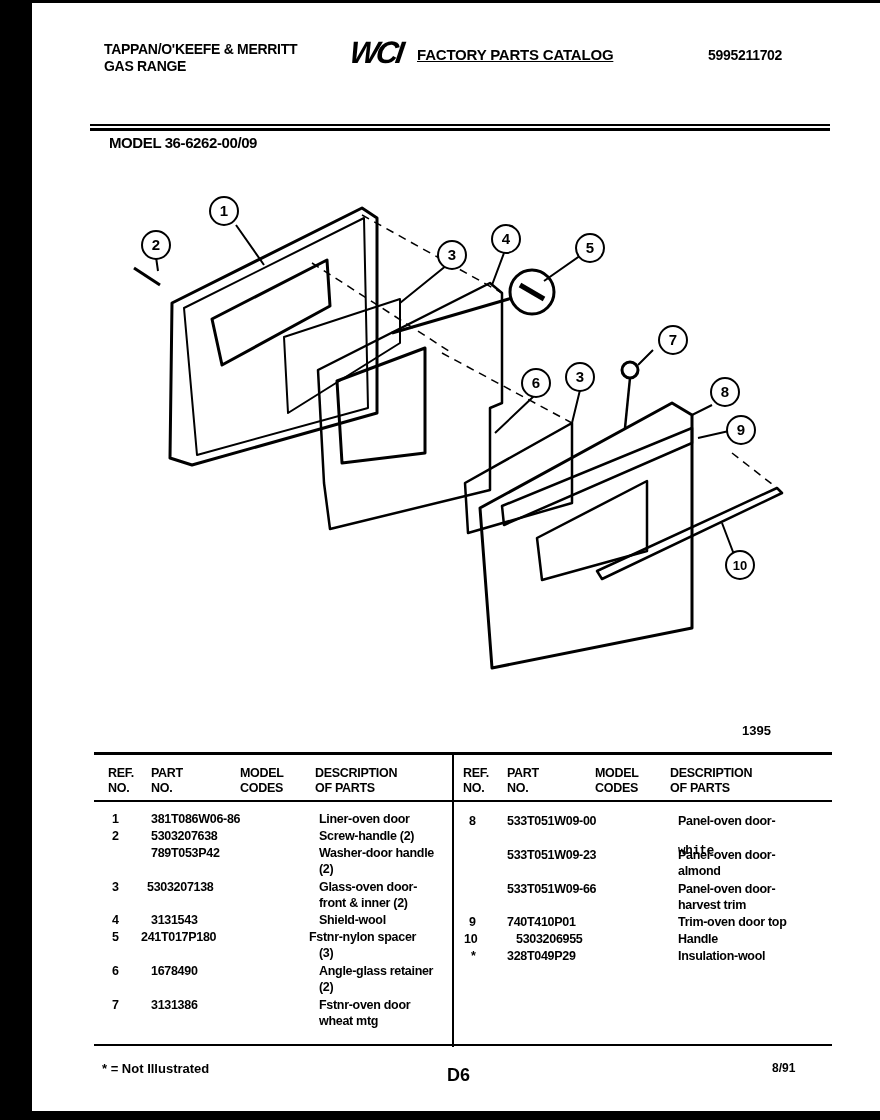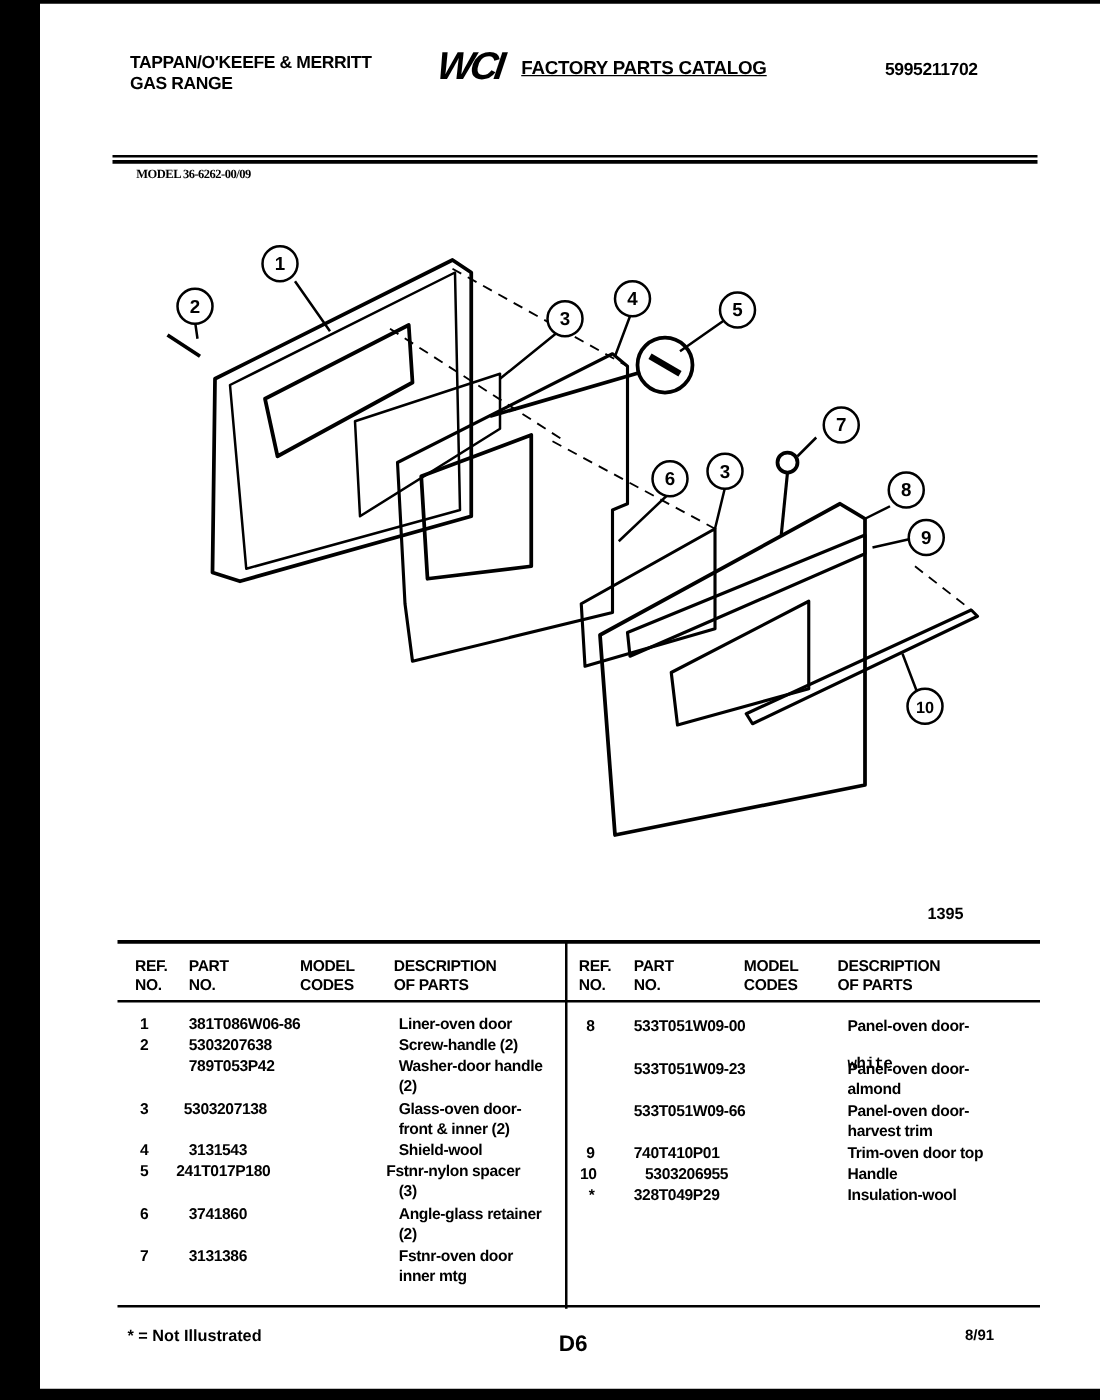--- a/index.html
+++ b/index.html
@@ -5,21 +5,21 @@
   html,body{margin:0;padding:0;}
   body{width:880px;height:1120px;background:#000;position:relative;overflow:hidden;font-family:"Liberation Sans",sans-serif;}
   .page{position:absolute;left:32px;top:3px;width:848px;height:1108px;background:#fff;}
   .abs{position:absolute;color:#000;font-weight:bold;}
   .hdr-left{left:72px;top:38px;font-size:14px;line-height:17px;letter-spacing:-0.3px;}
   .logo{left:318px;top:33px;font-size:31px;font-style:italic;font-weight:900;letter-spacing:-3px;transform:skewX(-8deg);line-height:34px;}
   .catalog{left:385px;top:43px;font-size:15px;letter-spacing:-0.2px;text-decoration:underline;}
   .docno{left:676px;top:44px;font-size:14px;letter-spacing:-0.3px;}
   .rule1{position:absolute;left:58px;top:121px;width:740px;height:2px;background:#000;}
   .rule1b{position:absolute;left:58px;top:125px;width:740px;height:3px;background:#000;}
-  .model{left:77px;top:131px;font-size:10px;letter-spacing:-0.4px;font-family:Liberation Serif, serif;}
+  .model{left:77px;top:131px;font-size:15px;letter-spacing:-0.4px;}
   .diagram{position:absolute;left:0;top:0;}
   .figno{left:710px;top:720px;font-size:13px;}
   .table{position:absolute;left:62px;top:749px;width:738px;height:295px;}
   .trule{position:absolute;left:0;width:738px;background:#000;}
   .vdiv{position:absolute;left:358px;top:0;width:2px;height:295px;background:#000;}
   .col-h{position:absolute;font-size:12.5px;font-weight:bold;line-height:15px;letter-spacing:-0.3px;}
   .row{position:absolute;font-size:12.5px;font-weight:bold;line-height:16px;letter-spacing:-0.3px;}
   .footer-note{left:70px;top:1058px;font-size:13px;}
   .pageid{left:415px;top:1062px;font-size:18px;font-weight:900;}
   .date{left:740px;top:1058px;font-size:12px;}
@@ -189,29 +189,29 @@
       <span style="position:absolute;left:225px;">Shield-wool</span>
     </div>
     <div class="row" style="top:177px;left:0;width:358px;">
       <span style="position:absolute;left:18px;">5</span>
       <span style="position:absolute;left:47px;">241T017P180</span>
       <span style="position:absolute;left:215px;">Fstnr-nylon spacer</span>
       <span style="position:absolute;left:225px;top:16px;">(3)</span>
     </div>
     <div class="row" style="top:211px;left:0;width:358px;">
       <span style="position:absolute;left:18px;">6</span>
-      <span style="position:absolute;left:57px;">3741860</span>
+      <span style="position:absolute;left:57px;">1678490</span>
       <span style="position:absolute;left:225px;">Angle-glass retainer</span>
       <span style="position:absolute;left:225px;top:16px;">(2)</span>
     </div>
     <div class="row" style="top:245px;left:0;width:358px;">
       <span style="position:absolute;left:18px;">7</span>
       <span style="position:absolute;left:57px;">3131386</span>
       <span style="position:absolute;left:225px;">Fstnr-oven door</span>
-      <span style="position:absolute;left:225px;top:16px;">inner mtg</span>
+      <span style="position:absolute;left:225px;top:16px;">wheat mtg</span>
     </div>
 
     <div class="row" style="top:61px;left:360px;width:378px;">
       <span style="position:absolute;left:15px;">8</span>
       <span style="position:absolute;left:53px;">533T051W09-00</span>
       <span style="position:absolute;left:224px;">Panel-oven door-</span>
       <span style="position:absolute;left:224px;top:30px;font-family:Liberation Mono, monospace;">white</span>
     </div>
     <div class="row" style="top:95px;left:360px;width:378px;">
       <span style="position:absolute;left:53px;">533T051W09-23</span>

